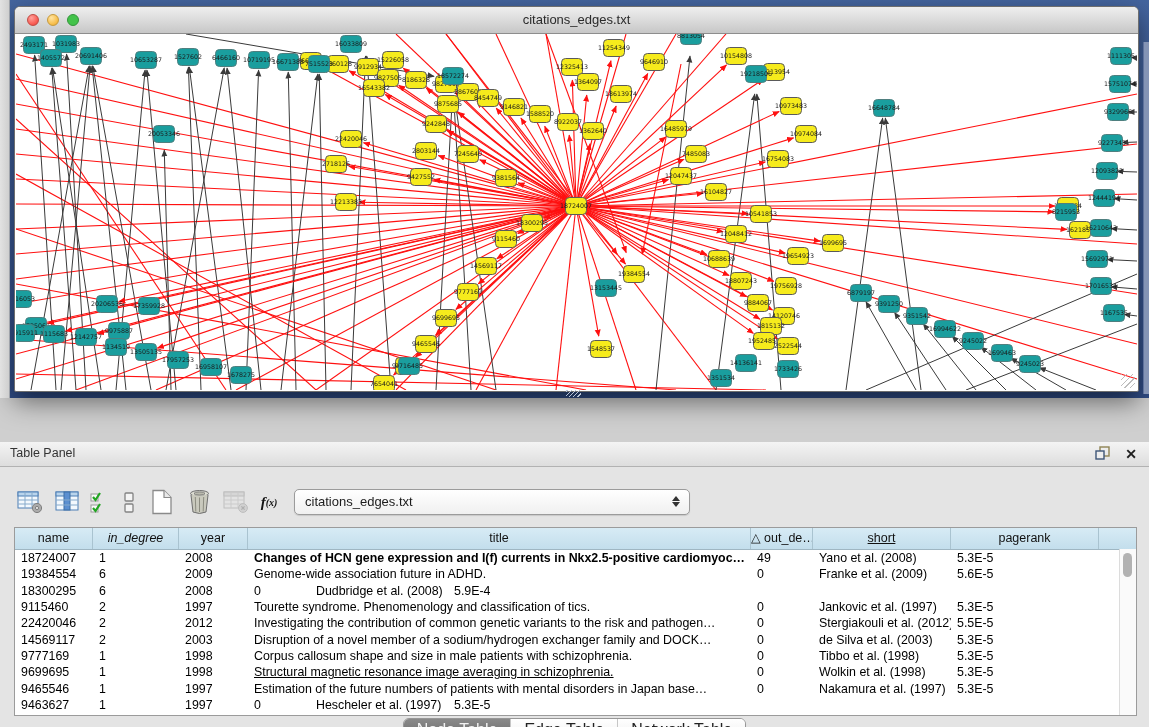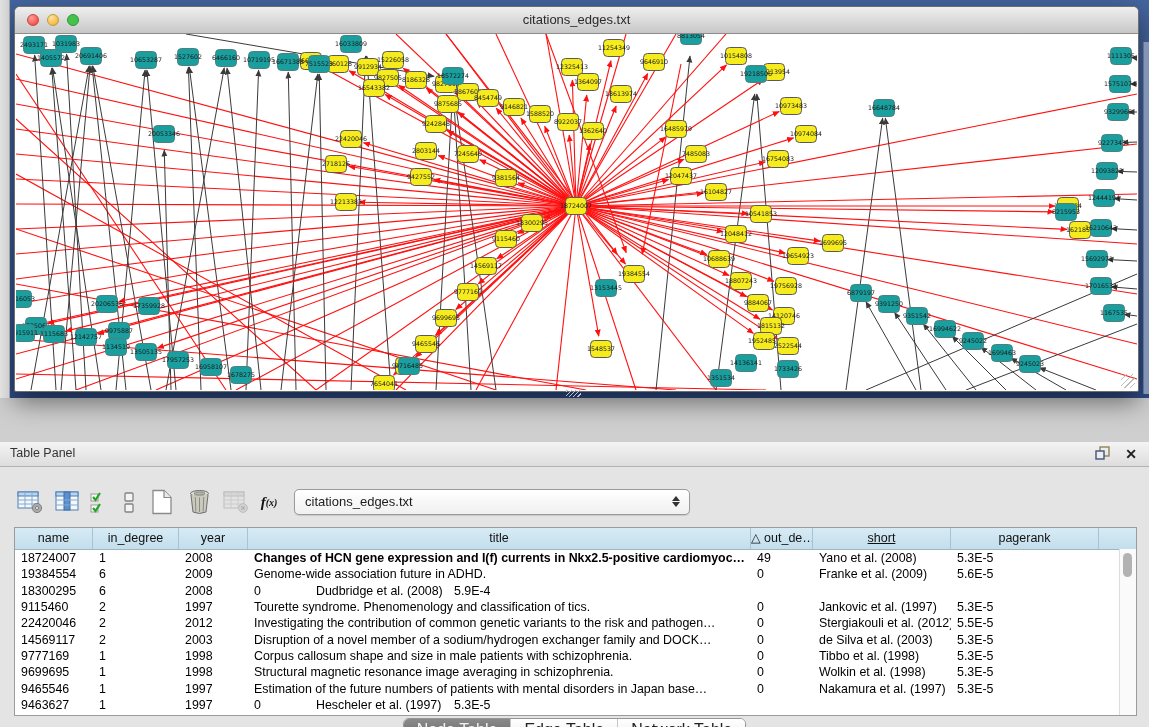--- a/index.html
+++ b/index.html
@@ -789,21 +789,21 @@
         <span class="combo-arrows">
             <i class="arr-up"></i>
             <i class="arr-dn"></i>
           </span>
       </div>
     </div>
 
     <div class="table-box">
       <div class="header-row" id="header-row">
           <div class="th" style="width: 78px;">name</div>
-          <div class="th" style="width: 86px;">in_degree</div>
+          <div class="th" style="width: 86px; font-style: italic;">in_degree</div>
           <div class="th" style="width: 69px;">year</div>
           <div class="th" style="width: 503px;">title</div>
           <div class="th" style="width: 62px;">△ out_de…</div>
           <div class="th" style="width: 138px; text-decoration: underline;">short</div>
           <div class="th" style="width: 148px;">pagerank</div>
         </div>
       <div class="tbody" id="table-body">
           <div class="tr">
             <div class="td" style="width: 78px;">18724007</div>
             <div class="td" style="width: 86px;">1</div>
@@ -863,21 +863,21 @@
             <div class="td" style="width: 69px;">1998</div>
             <div class="td" style="width: 503px;">Corpus callosum shape and size in male patients with schizophrenia.</div>
             <div class="td" style="width: 62px;">0</div>
             <div class="td" style="width: 138px;">Tibbo et al. (1998)</div>
             <div class="td" style="width: 148px;">5.3E-5</div>
           </div>
           <div class="tr">
             <div class="td" style="width: 78px;">9699695</div>
             <div class="td" style="width: 86px;">1</div>
             <div class="td" style="width: 69px;">1998</div>
-            <div class="td" style="width: 503px;">Structural magnetic resonance image averaging in schizophrenia.</div>
+            <div class="td" style="width: 503px; text-decoration: underline;">Structural magnetic resonance image averaging in schizophrenia.</div>
             <div class="td" style="width: 62px;">0</div>
             <div class="td" style="width: 138px;">Wolkin et al. (1998)</div>
             <div class="td" style="width: 148px;">5.3E-5</div>
           </div>
           <div class="tr">
             <div class="td" style="width: 78px;">9465546</div>
             <div class="td" style="width: 86px;">1</div>
             <div class="td" style="width: 69px;">1997</div>
             <div class="td" style="width: 503px;">Estimation of the future numbers of patients with mental disorders in Japan base…</div>
             <div class="td" style="width: 62px;">0</div>

